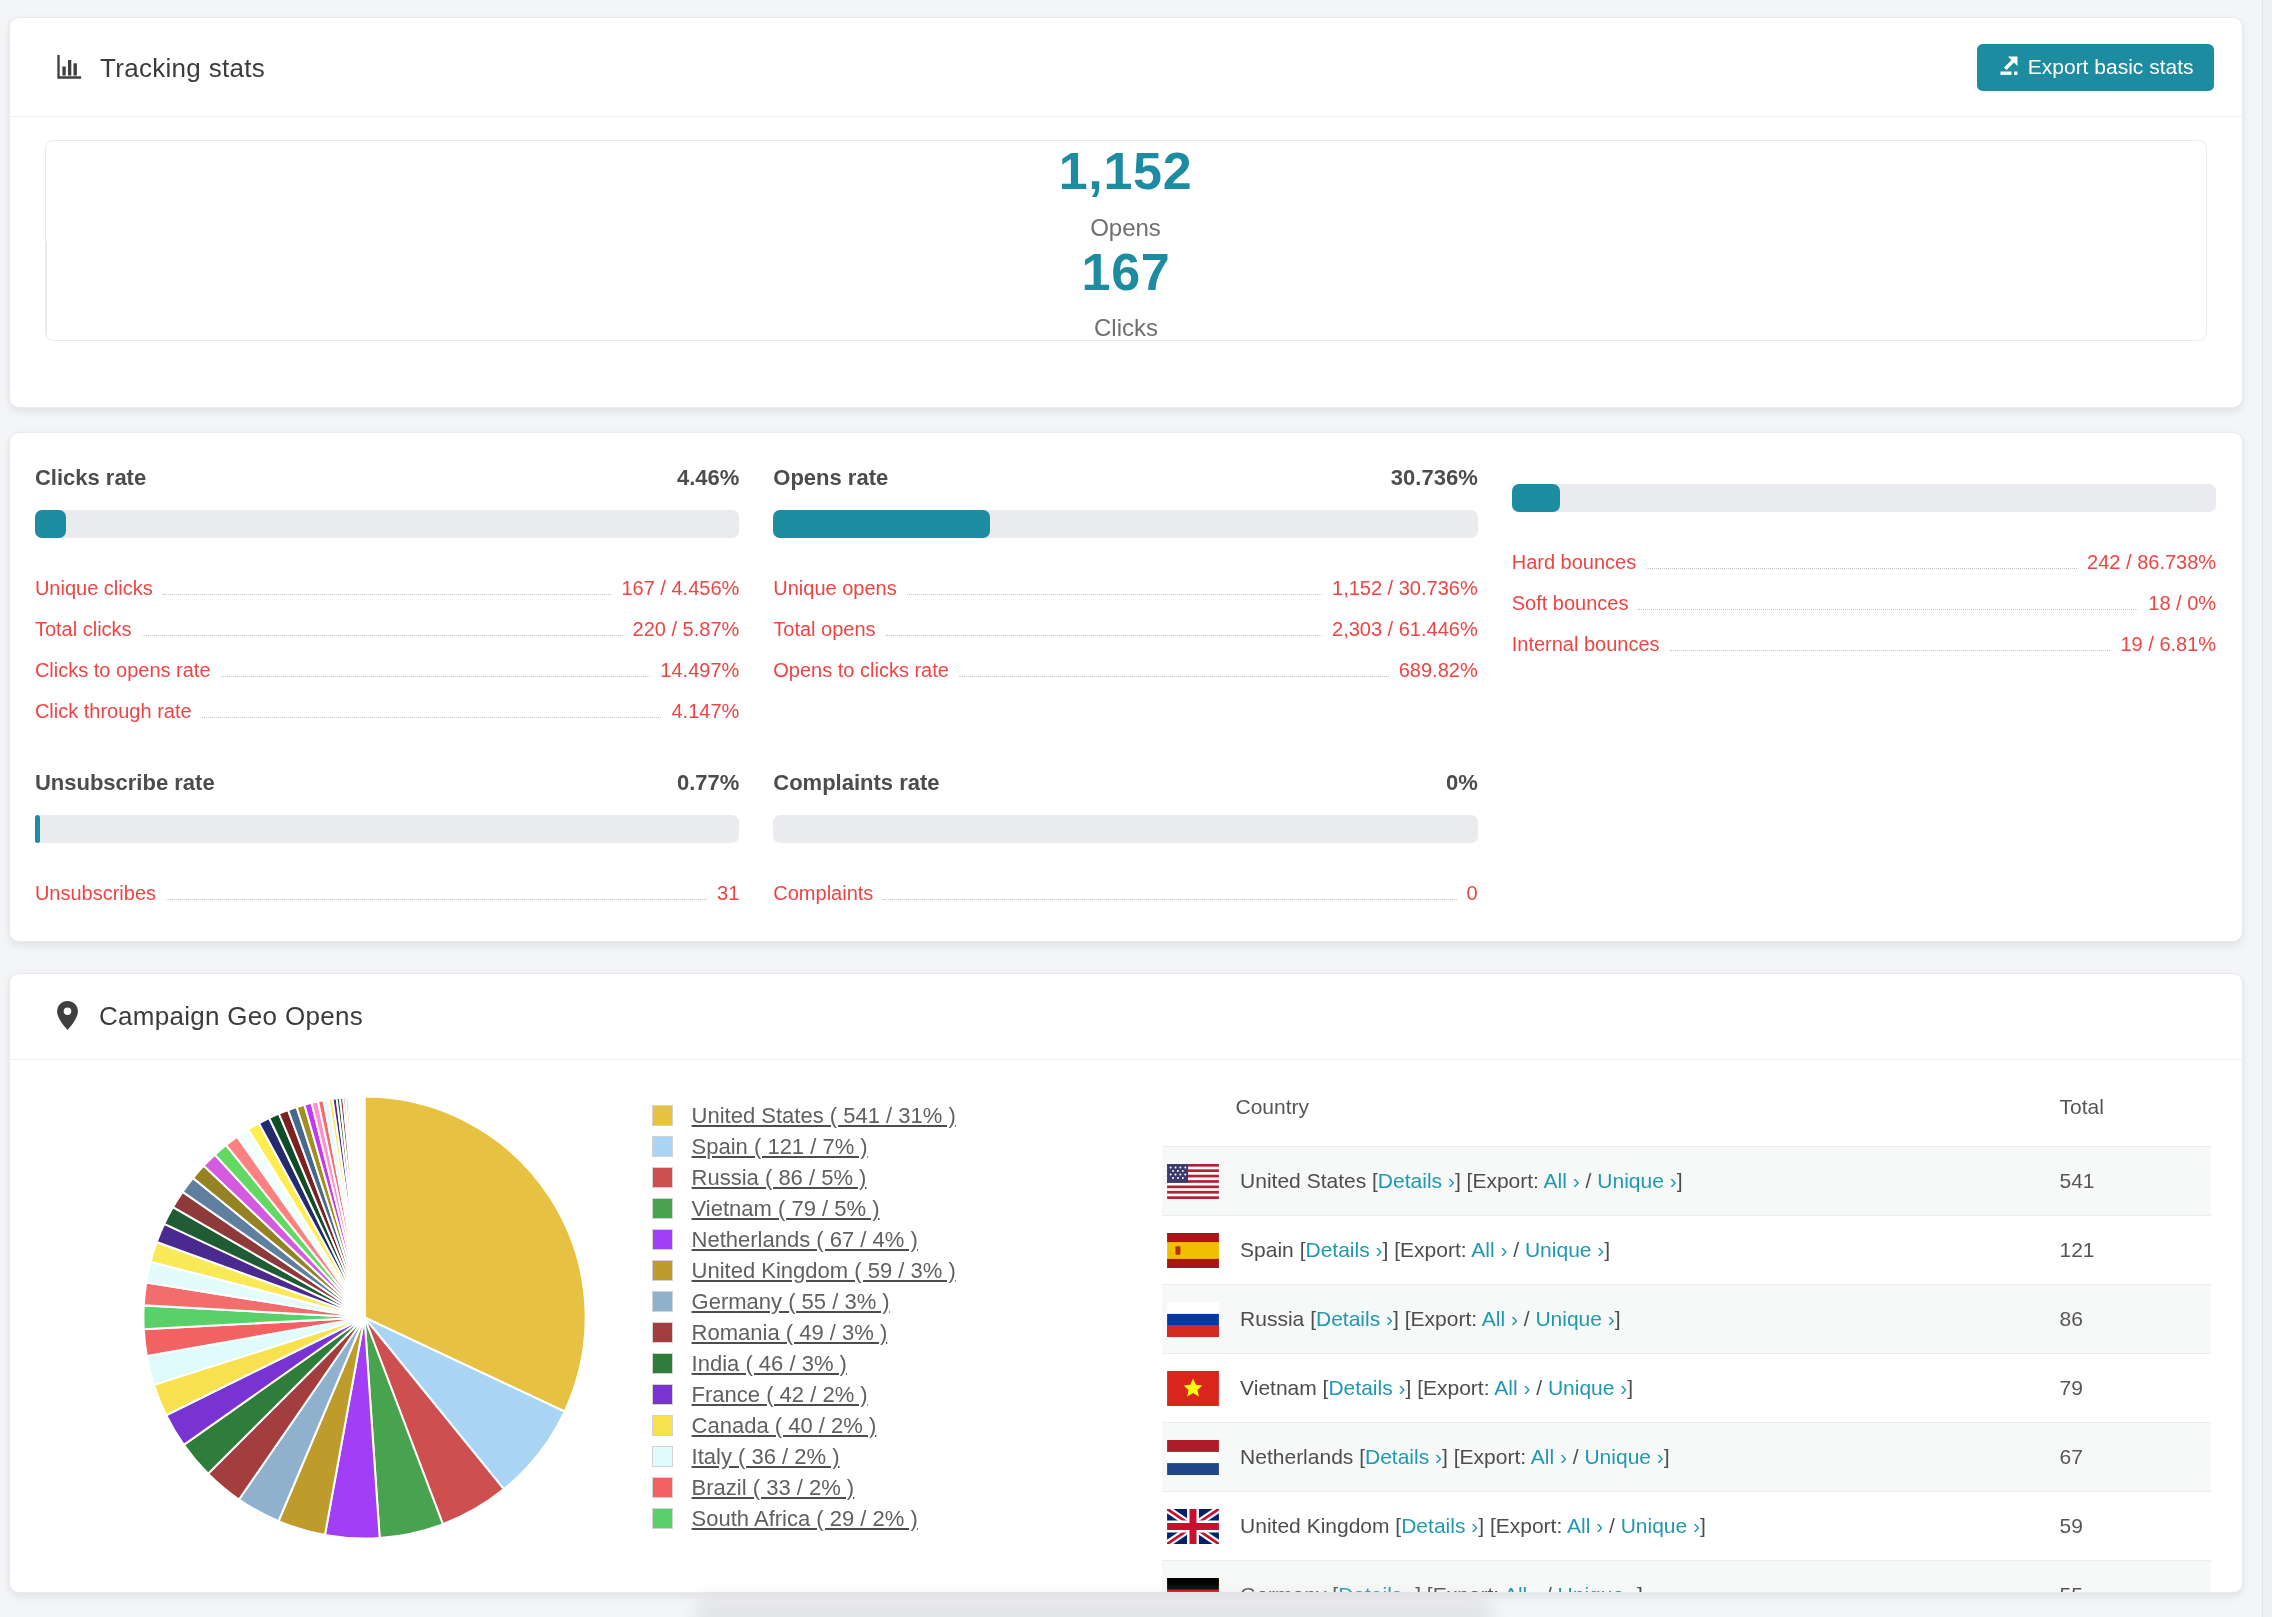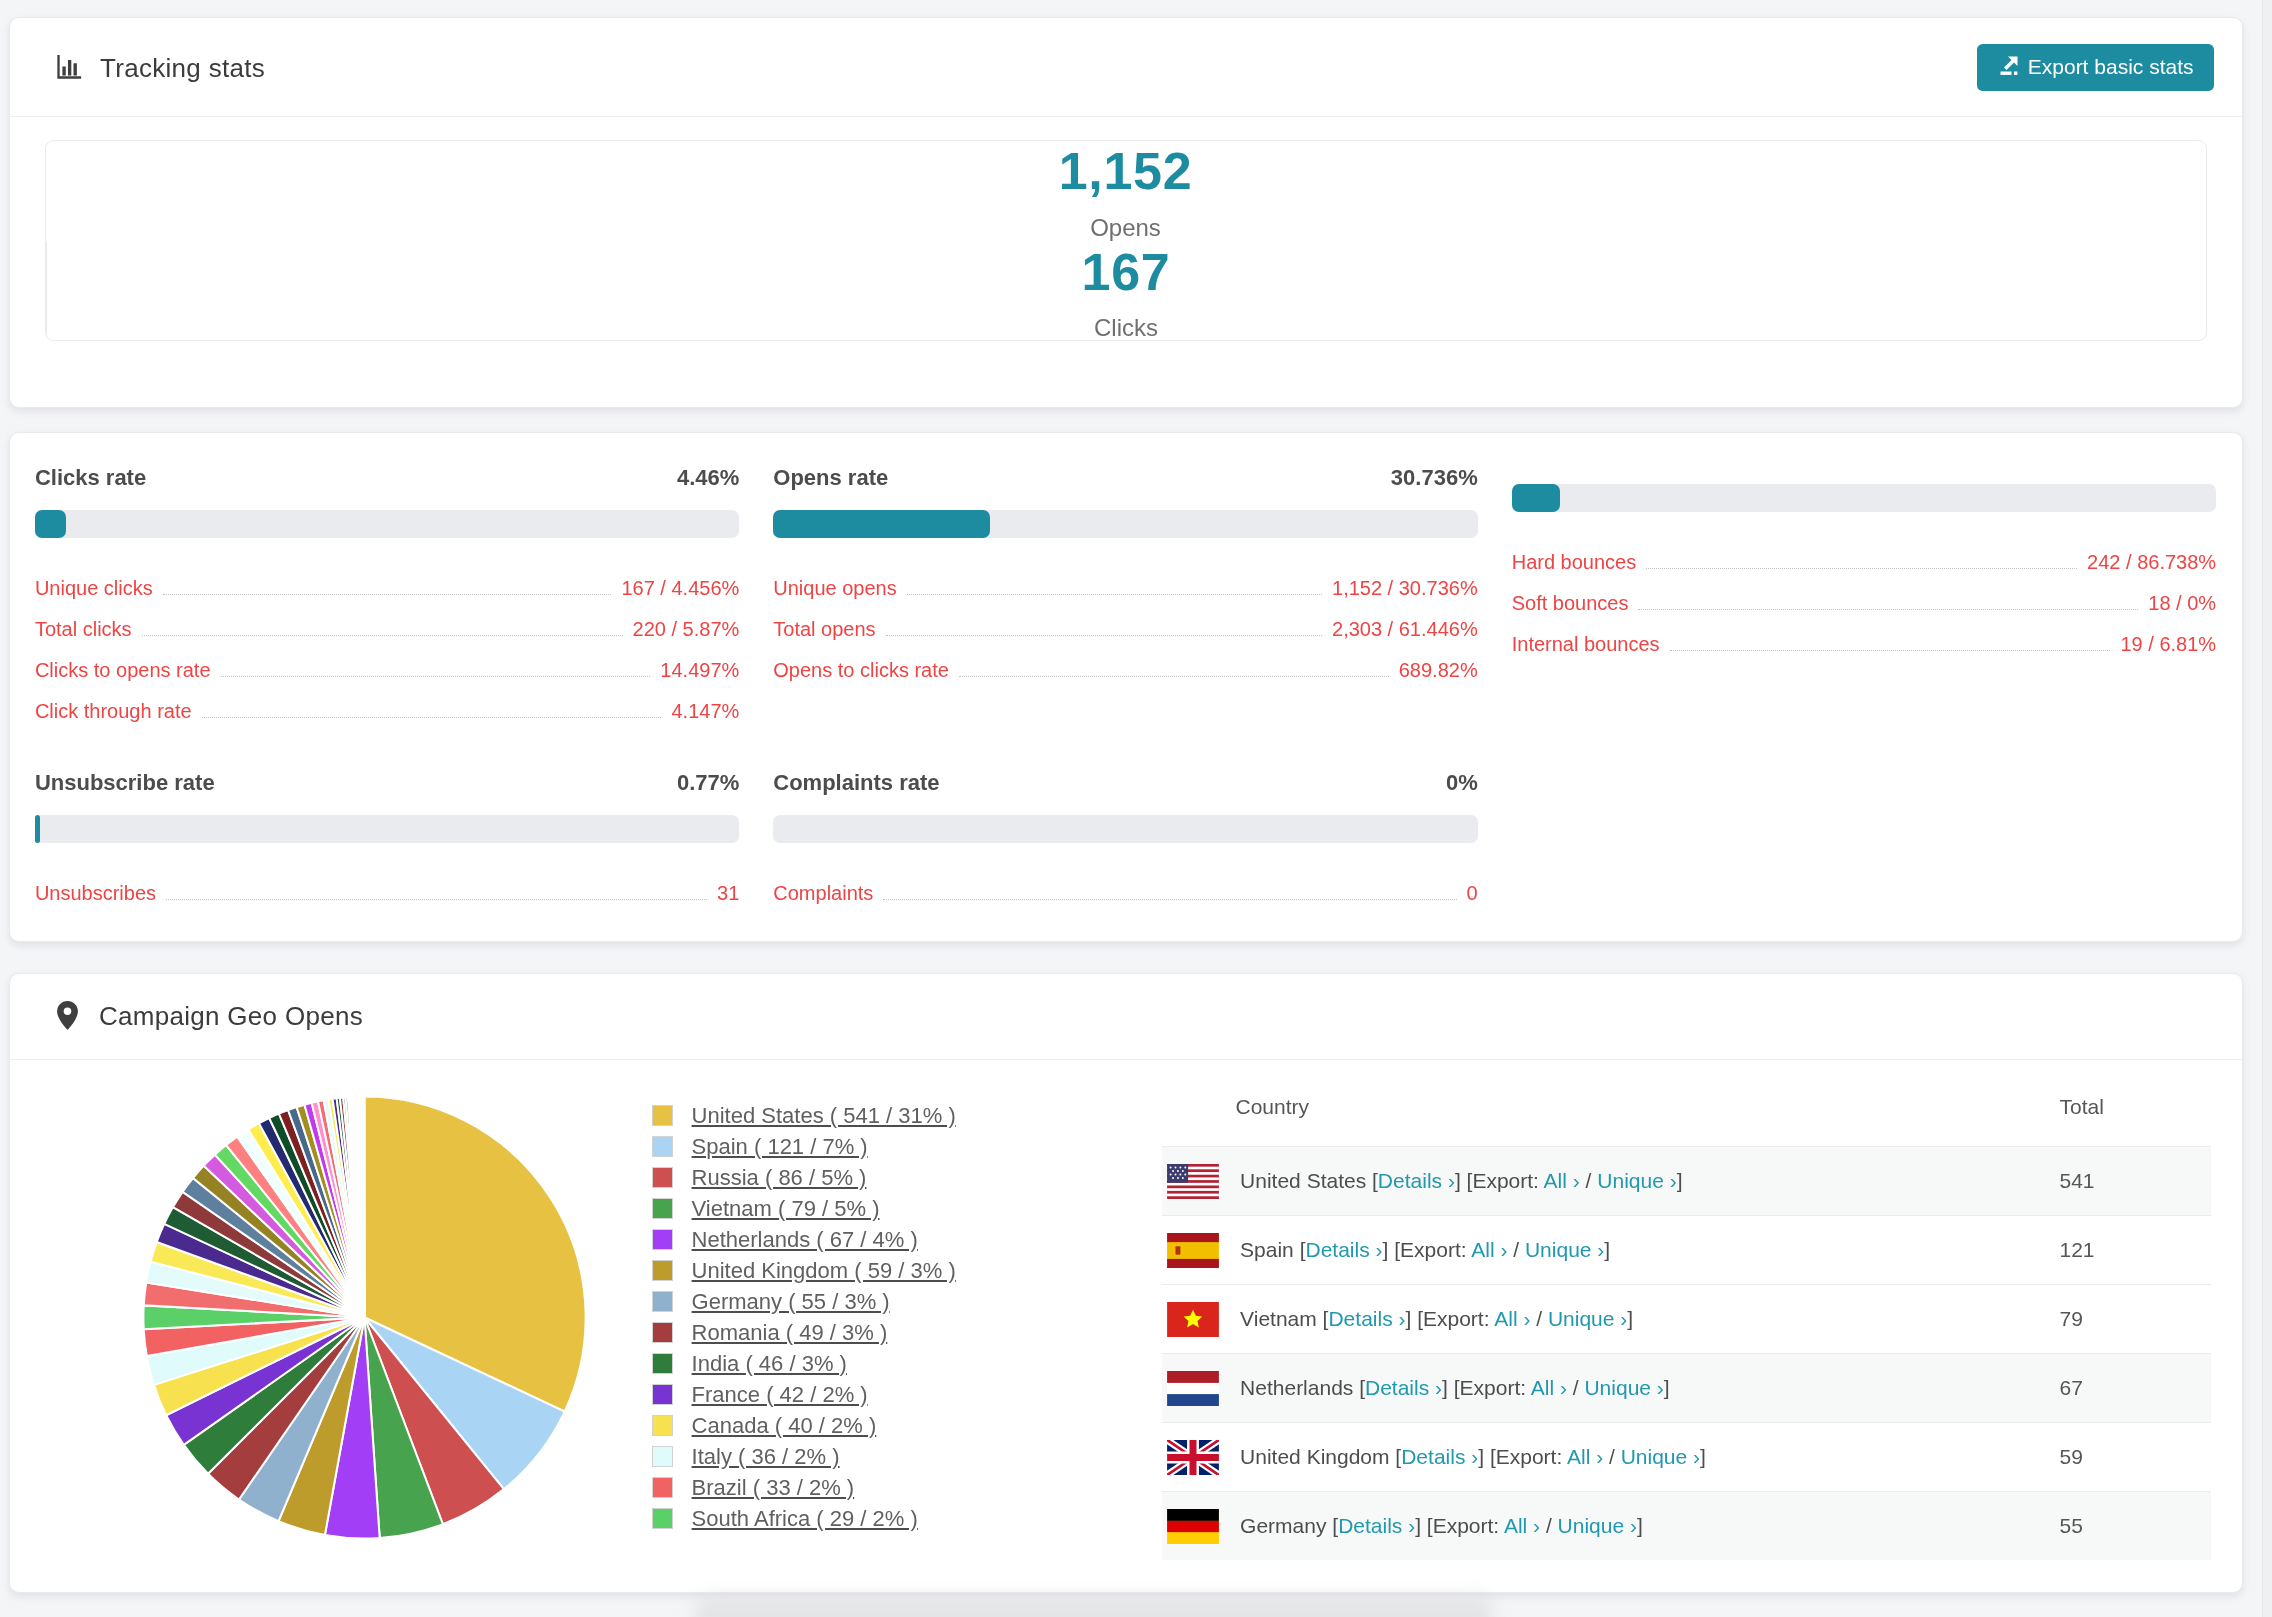--- a/index.html
+++ b/index.html
@@ -437,20 +437,34 @@
                 <rect y="37" width="74" height="13" fill="#aa151b"></rect>
                 <rect x="12" y="19" width="7" height="12" rx="1.5" fill="#aa151b" opacity=".85"></rect>
               </svg>
             </span>
        <span class="country-cell">
          <span class="dk">Spain</span>
          <span class="dk"> [</span><a class="lnk">Details ›</a><span class="dk">] [Export: </span><a class="lnk">All ›</a><span class="dk"> / </span><a class="lnk">Unique ›</a><span class="dk">]</span>
        </span>
        <span class="total-cell">121</span>
      </div>
+          <div class="trow alt">
+       <span class="flag">
+              <svg viewBox="0 0 74 50">
+                <rect width="74" height="50" fill="#fff"></rect>
+                <rect y="17" width="74" height="33" fill="#0039a6"></rect>
+                <rect y="33" width="74" height="17" fill="#d52b1e"></rect>
+              </svg>
+            </span>
+       <span class="country-cell">
+         <span class="dk">Russia</span>
+         <span class="dk"> [</span><a class="lnk">Details ›</a><span class="dk">] [Export: </span><a class="lnk">All ›</a><span class="dk"> / </span><a class="lnk">Unique ›</a><span class="dk">]</span>
+       </span>
+       <span class="total-cell">86</span>
+     </div>
           <div class="trow ">
        <span class="flag">
               <svg viewBox="0 0 74 50">
                 <rect width="74" height="50" fill="#da251d"></rect>
                 <polygon fill="#ffff00" points="37,11 41.1,19.7 50.3,20.7 43.4,27.1 45.4,36.3 37,31.5 28.6,36.3 30.6,27.1 23.7,20.7 32.9,19.7"></polygon>
               </svg>
             </span>
        <span class="country-cell">
          <span class="dk">Vietnam</span>
          <span class="dk"> [</span><a class="lnk">Details ›</a><span class="dk">] [Export: </span><a class="lnk">All ›</a><span class="dk"> / </span><a class="lnk">Unique ›</a><span class="dk">]</span>

